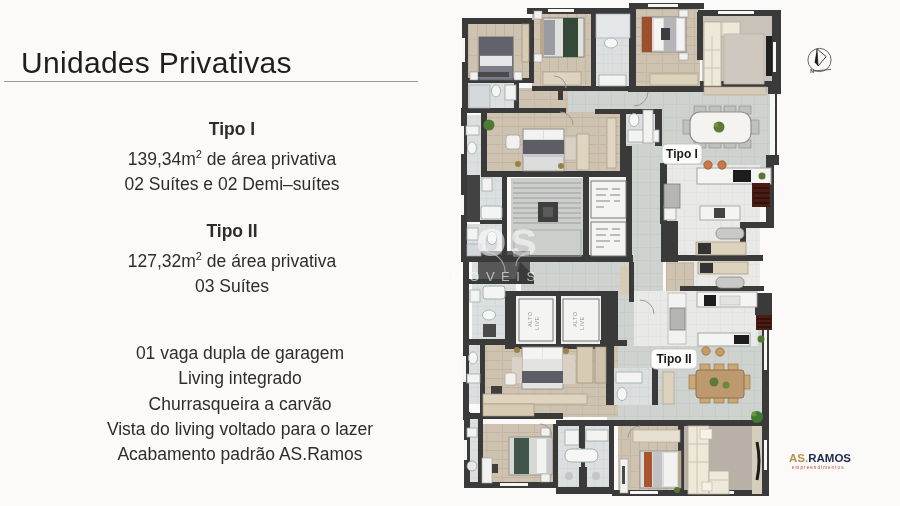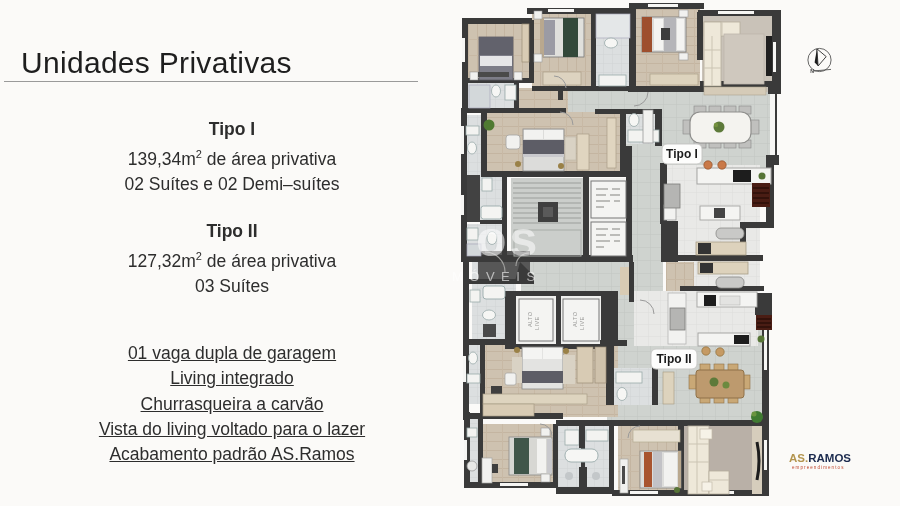--- a/index.html
+++ b/index.html
@@ -22,21 +22,21 @@
 139,34m<sup>2</sup> de área privativa<br>
 02 Suítes e 02 Demi–suítes
 </div>
 
 <div class="abs c" style="left:0;top:219px;">
 <b>Tipo II</b><br>
 127,32m<sup>2</sup> de área privativa<br>
 03 Suítes
 </div>
 
-<div class="abs c" style="left:0;top:341px;text-decoration:underline;">
+<div class="abs c" style="left:8px;top:341px;">
 01 vaga dupla de garagem<br>
 Living integrado<br>
 Churrasqueira a carvão<br>
 Vista do living voltado para o lazer<br>
 Acabamento padrão AS.Ramos
 </div>
 
 <svg class="abs" style="left:0;top:0" width="900" height="506" viewBox="0 0 900 506">
 <defs>
 <pattern id="woodh" width="16" height="9" patternUnits="userSpaceOnUse">

